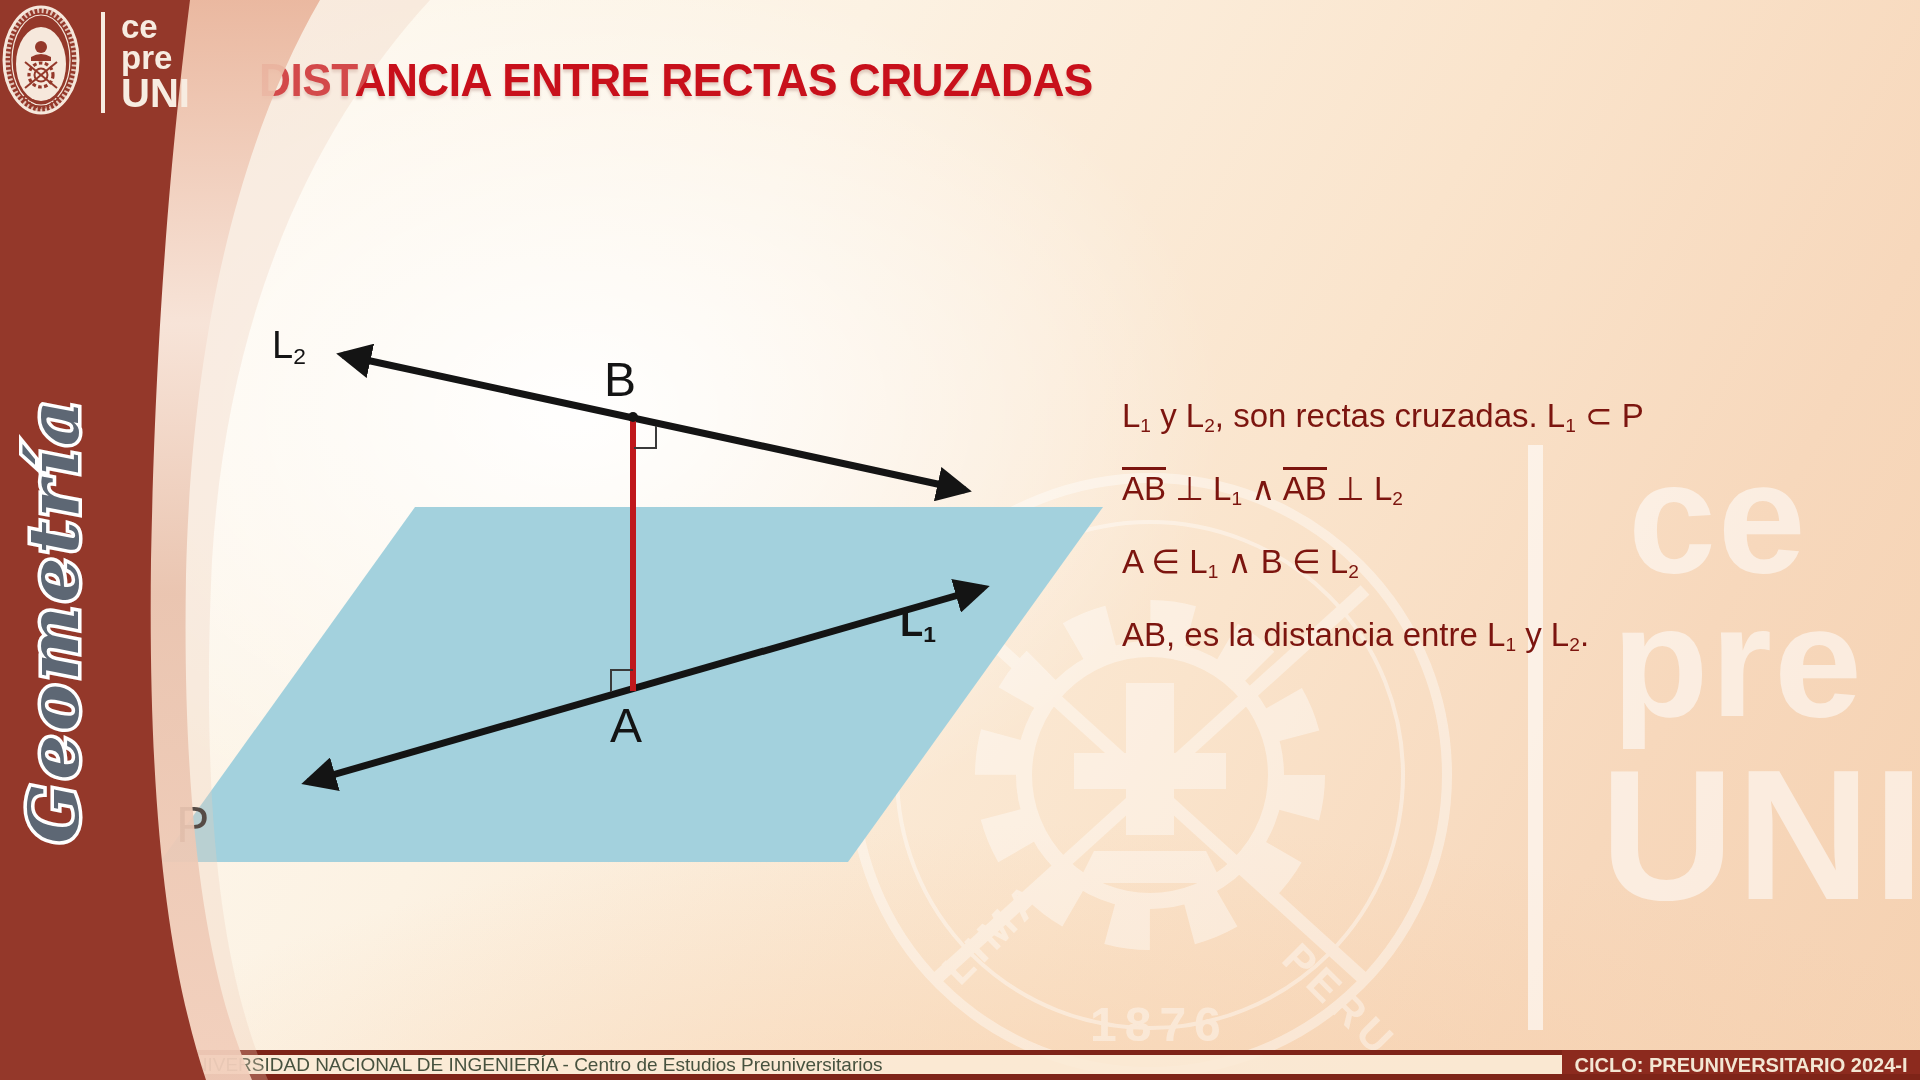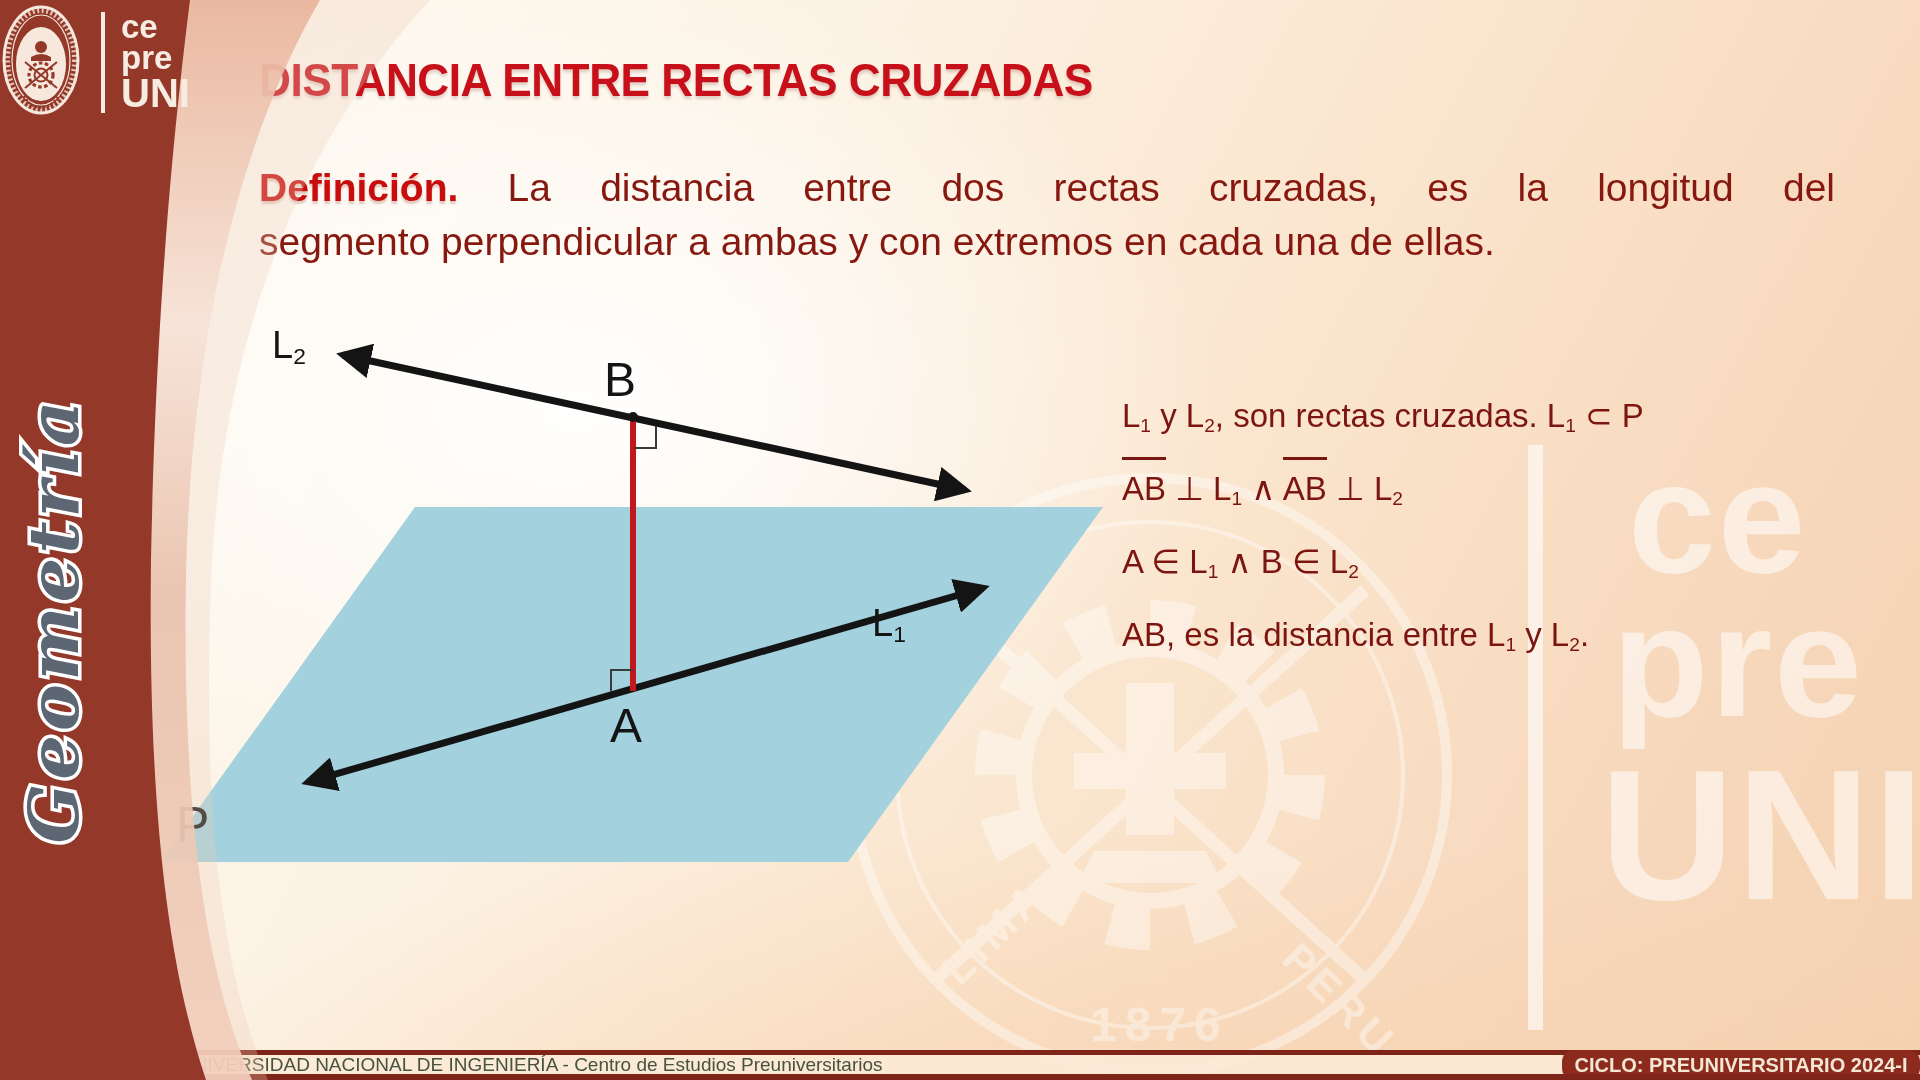--- a/index.html
+++ b/index.html
@@ -51,37 +51,37 @@
   .definition{position:absolute;left:259px;top:162px;width:1576px;z-index:3;
     font-size:39px;line-height:52px;color:var(--body-maroon,#87180F);}
   .def-line1{height:54px;overflow:hidden;text-align:justify;}
   .def-line1::after{content:"";display:inline-block;width:100%;height:0;}
   .def-label{font-weight:bold;color:var(--def-red,#C90D0D);text-shadow:0 3px 2px rgba(120,30,20,.22);}
   
   .lbl{position:absolute;z-index:3;color:#141414;font-size:38px;line-height:1;}
   .lbl .sub{font-size:.6em;vertical-align:-.28em;}
   .lbl-l2{left:272px;top:326px;}
   .lbl-b {left:604px;top:356px;font-size:48px;}
-  .lbl-l1{left:872px;top:604px;}
+  .lbl-l1{left:900px;top:604px;font-weight:bold;}
   .lbl-a {left:610px;top:702px;font-size:48px;}
   .lbl-p {left:176px;top:800px;font-size:50px;}
   
   .mathblock{position:absolute;left:1122px;top:388px;z-index:3;
     font-size:33px;color:var(--math-maroon,#7C150F);
     font-family:"Liberation Sans","DejaVu Sans",sans-serif;}
   .math-line{height:73px;line-height:56px;white-space:nowrap;}
   .math-line .sub{font-size:.58em;vertical-align:-.25em;}
-  .math-line .over{border-top:3.5px solid currentColor;padding-top:10px;}
+  .math-line .over{border-top:3.5px solid currentColor;padding-top:0;}
   
   .footer-line{position:absolute;left:168px;right:0;top:1050px;height:5px;background:var(--maroon-dark,#7E2418);z-index:4;}
   .footer-strip{position:absolute;left:168px;top:1055px;width:1394px;height:19px;background:rgba(250,234,214,.88);z-index:4;}
   .footer-left{position:absolute;left:12px;top:0;height:19px;line-height:19px;
     font-size:19px;color:var(--footer-text,#47523F);white-space:nowrap;}
   .footer-right{position:absolute;left:1562px;right:0;top:1050px;height:30px;background:var(--footer-band,#8C2A1E);z-index:4;
-    text-align:center;line-height:30px;font-size:20px;font-weight:bold;color:#F3E6D3;border-radius:12px;}
+    text-align:center;line-height:30px;font-size:20px;font-weight:bold;color:#F3E6D3;}
   .footer-bottom{position:absolute;left:0;right:0;top:1074px;height:6px;background:var(--maroon-dark,#7E2418);z-index:4;}
 </style>
 </head>
 <body>
 
 <div class="slide">
 
   <div class="wm-bar"></div>
   <div class="wm-word wm-ce">ce</div>
   <div class="wm-word wm-pre">pre</div>
@@ -124,24 +124,20 @@
   </svg>
 
   <div class="lbl lbl-l2"><span>L</span><span class="sub">2</span></div>
   <div class="lbl lbl-b">B</div>
   <div class="lbl lbl-l1"><span>L</span><span class="sub">1</span></div>
   <div class="lbl lbl-a">A</div>
   <div class="lbl lbl-p">P</div>
 
   <div class="title">DISTANCIA ENTRE RECTAS CRUZADAS</div>
 
-  <div class="definition">
-    <div class="def-line1"><span class="def-label">Definición.</span><span> </span><span>La distancia entre dos rectas cruzadas, es la longitud del</span></div>
-    <div class="def-line2">segmento perpendicular a ambas y con extremos en cada una de ellas.</div>
-  </div>
 
   <div class="mathblock">
     <div class="math-line"><span>L</span><span class="sub">1</span><span> y L</span><span class="sub">2</span><span>, son rectas cruzadas. L</span><span class="sub">1</span><span> ⊂ P</span></div>
     <div class="math-line"><span class="over">AB</span><span> ⊥ L</span><span class="sub">1</span><span> ∧ </span><span class="over">AB</span><span> ⊥ L</span><span class="sub">2</span></div>
     <div class="math-line"><span>A ∈ L</span><span class="sub">1</span><span> ∧ B ∈ L</span><span class="sub">2</span></div>
     <div class="math-line"><span>AB, es la distancia entre L</span><span class="sub">1</span><span> y L</span><span class="sub">2</span><span>.</span></div>
   </div>
 
   <div class="footer-line"></div>
   <div class="footer-strip">

